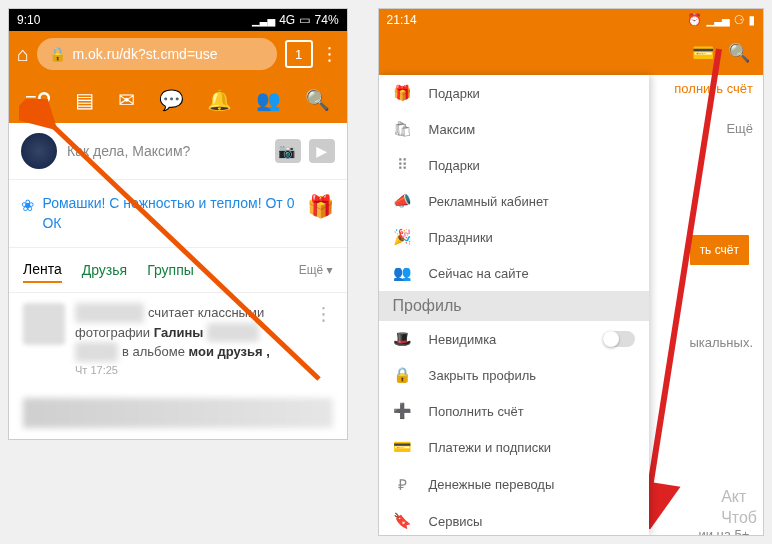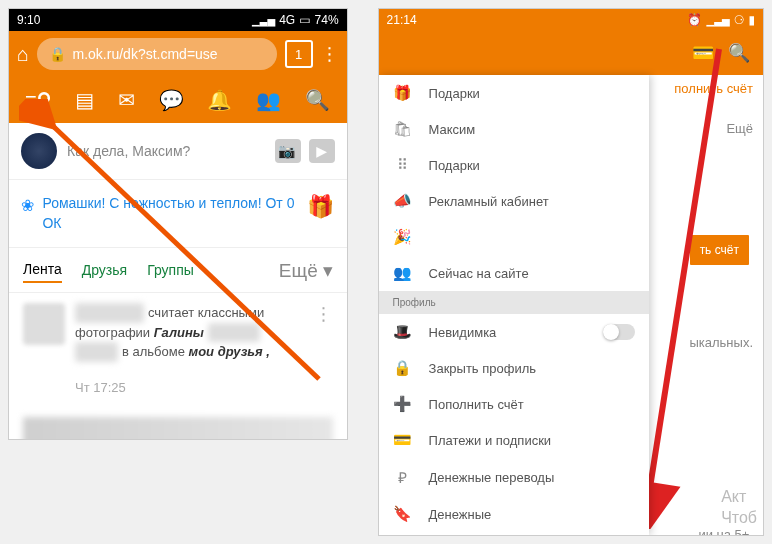--- a/index.html
+++ b/index.html
@@ -35,46 +35,46 @@
 .status-icons .ic { background: #ccc; width: 26px; height: 24px; border-radius: 4px; display: flex; align-items: center; justify-content: center; color: #fff; font-size: 14px; }
 
 .promo { padding: 14px 12px; display: flex; align-items: flex-start; gap: 8px; }
 .promo-flower { color: #1e90ff; font-size: 16px; margin-top: 2px; }
 .promo-text { flex: 1; color: #1e88e5; font-size: 14px; line-height: 1.4; }
 .promo-gift { color: #ee7b00; font-size: 22px; }
 
 .tabs-row { display: flex; align-items: center; padding: 0 14px; height: 46px; border-top: 1px solid #eee; border-bottom: 1px solid #eee; gap: 20px; font-size: 14px; }
 .tabs-row .tab { color: #15803d; }
 .tabs-row .tab.active { color: #000; font-weight: 500; border-bottom: 2px solid #ee7b00; padding-bottom: 4px; margin-bottom: -4px; }
-.tabs-row .more { margin-left: auto; color: #888; font-size: 19px; }
+.tabs-row .more { margin-left: auto; color: #888; font-size: 12px; }
 
 .feed-item { padding: 10px 14px; display: flex; gap: 10px; align-items: flex-start; }
 .feed-av { width: 42px; height: 42px; border-radius: 4px; background: #ddd; filter: blur(2px); }
 .feed-body { flex: 1; font-size: 13px; color: #555; line-height: 1.5; }
 .feed-body .blur { display: inline-block; background: #ddd; color: transparent; filter: blur(3px); border-radius: 3px; }
-.feed-body b { color: #333; font-style: italic; }
-.feed-time { font-size: 13px; color: #aaa; margin-top: 16px; }
+.feed-body b { color: #333; }
+.feed-time { font-size: 11px; color: #aaa; margin-top: 0; }
 .feed-more { color: #aaa; font-size: 18px; }
 .feed-img { margin: 10px 14px; height: 30px; background: linear-gradient(90deg, #cfcfcf, #e6e6e6); filter: blur(3px); }
 
 
 .arrow { position: absolute; pointer-events: none; }
 
 
 .right-top { background: #ee7b00; height: 44px; display: flex; align-items: center; justify-content: flex-end; padding: 0 12px; gap: 14px; color: #fff; font-size: 18px; }
 .peek-txt { position: absolute; right: 10px; color: #ee7b00; white-space: nowrap; font-size: 13px; z-index: 0; }
 .peek-btn { position: absolute; right: 14px; background: #ee7b00; color: #fff; font-size: 12px; padding: 8px 10px; border-radius: 1px; z-index: 0; }
 .menu-panel { position: relative; background: #fff; width: 270px; box-shadow: 2px 0 8px rgba(0,0,0,0.2); height: calc(100% - 22px - 44px); z-index: 2; overflow: hidden; }
 .behind { position: absolute; top: 66px; left: 270px; right: 0; bottom: 0; background: #fff; z-index: 0; }
 .menu-item { display: flex; align-items: center; padding: 9px 14px; gap: 16px; font-size: 13px; color: #555; }
 .menu-item .mi-icon { width: 20px; color: #888; font-size: 15px; text-align: center; }
 .menu-item .mi-lbl { flex: 1; }
 .menu-item .toggle { width: 32px; height: 16px; background: #ddd; border-radius: 10px; position: relative; }
 .menu-item .toggle::after { content: ''; position: absolute; width: 16px; height: 16px; background: #fff; border-radius: 50%; box-shadow: 0 1px 3px rgba(0,0,0,0.3); left: 0; top: 0; }
-.menu-section { background: #e6e6e6; color: #777; font-size: 10px; padding: 6px 14px; }
+.menu-section { background: #e6e6e6; color: #777; font-size: 16px; padding: 6px 14px; }
 .phone-right .bottom-peek { position:absolute; right:6px; bottom:6px; color:#bbb; font-size:16px; text-align:left; line-height:1.3; z-index:0; }
 
 </style>
 </head>
 <body>
 
 <div class="phone phone-left">
   <div class="status-bar">
     <span>9:10</span>
     <span class="status-right">
@@ -182,20 +182,21 @@
         <div class="menu-item">
           <span class="mi-icon">⠿</span>
           <span class="mi-lbl">Подарки</span>
         </div>
         <div class="menu-item">
           <span class="mi-icon">📣</span>
           <span class="mi-lbl">Рекламный кабинет</span>
         </div>
         <div class="menu-item">
           <span class="mi-icon">🎉</span>
+          <span class="mi-lbl">Праздники</span>
         </div>
         <div class="menu-item">
           <span class="mi-icon">👥</span>
           <span class="mi-lbl">Сейчас на сайте</span>
         </div>
       </div>
     <div class="menu-section">Профиль</div>
     <div id="menu-profile">
         <div class="menu-item">
           <span class="mi-icon">🎩</span>
@@ -213,21 +214,21 @@
         <div class="menu-item">
           <span class="mi-icon">💳</span>
           <span class="mi-lbl">Платежи и подписки</span>
         </div>
         <div class="menu-item">
           <span class="mi-icon">₽</span>
           <span class="mi-lbl">Денежные переводы</span>
         </div>
         <div class="menu-item">
           <span class="mi-icon">🔖</span>
-          <span class="mi-lbl">Денежные</span>
+          <span class="mi-lbl">Сервисы</span>
         </div>
       </div>
 
   </div>
 
   <div class="bottom-peek">
     <span>Акт</span><br><span>Чтоб</span>
   </div>
 
   <svg class="arrow" style="top:30px; left:260px;" width="100" height="490">

